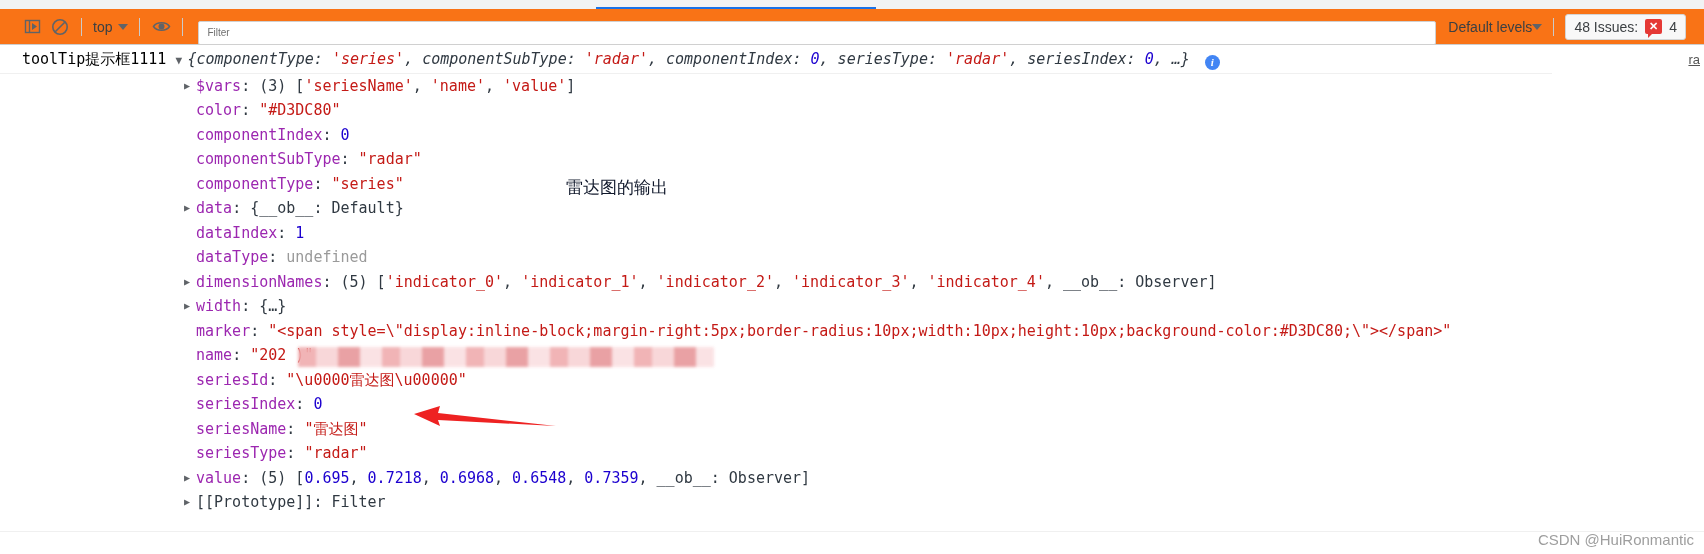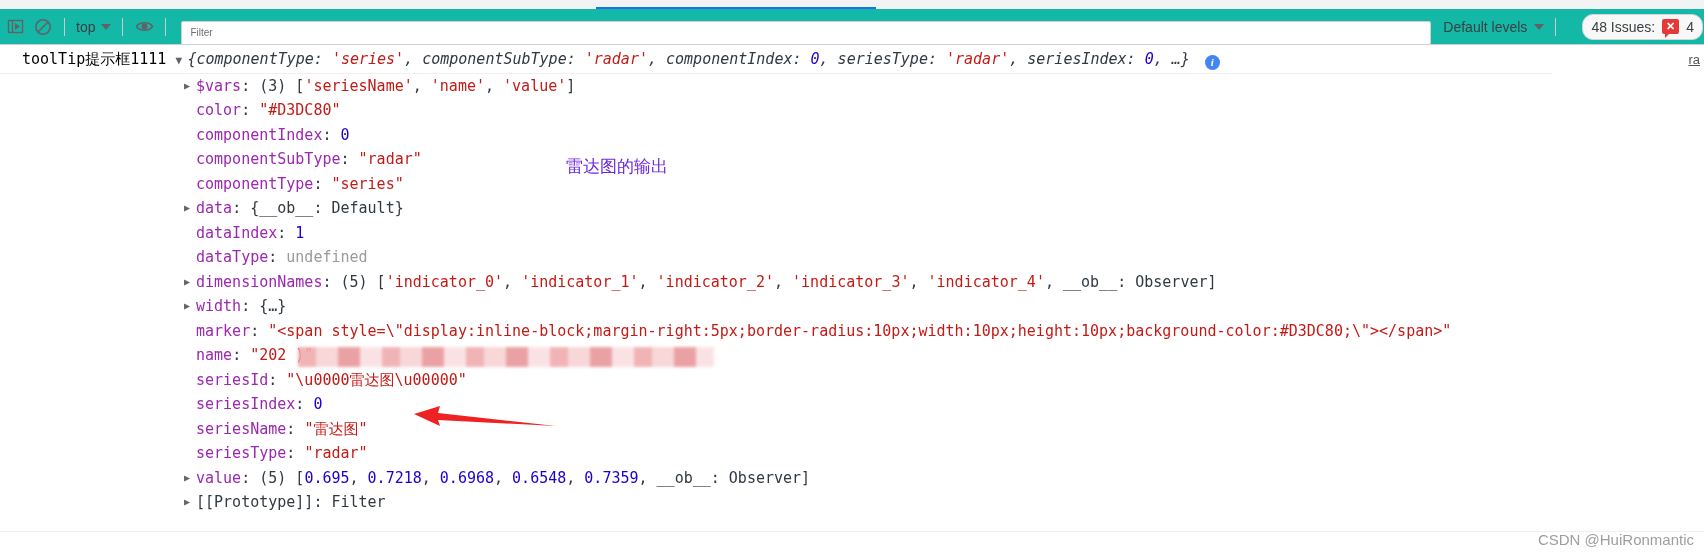--- a/index.html
+++ b/index.html
@@ -22,25 +22,25 @@
     border-bottom: 1px solid #cdcdcd;
   }
   .tabstrip .tab-active {
     position: absolute; left: 596px; top: 7px; width: 280px; height: 3px;
     background: #1a73e8;
   }
 
   
   .toolbar {
     position: absolute; top: 9px; left: 0; width: 1704px; height: 36px;
-    background: #14b8a6;
+    background: #f97316;
     border-bottom: 1px solid #cdcdcd;
     display: flex; align-items: center;
     box-sizing: border-box;
-    padding: 0 1px;
+    padding: 0 18px;
   }
   .tb-btn {
     width: 28px; height: 28px;
     display: flex; align-items: center; justify-content: center;
     flex: 0 0 auto;
     cursor: pointer;
   }
   .tb-sep {
     width: 1px; height: 18px; background: #cacaca; margin: 0 7px; flex: 0 0 auto;
   }
@@ -67,31 +67,31 @@
     color: #3c4043;
     padding: 0 8px;
     box-sizing: border-box;
     font-family: "Liberation Sans", sans-serif;
     outline: none;
     margin-top: 12px;
   }
   .filter-input::placeholder { color: #6f6f6f; }
   .tb-levels {
     font-size: 14px; color: #3c4043; display: flex; align-items: center;
-    gap: 7px; cursor: pointer; flex: 0 0 auto; padding: 2px 4px;
+    gap: 0; cursor: pointer; flex: 0 0 auto; padding: 2px 4px;
   }
   .issues-box {
     flex: 0 0 auto;
     display: flex; align-items: center; gap: 7px;
     font-size: 14px; color: #3c4043;
-    border: 1px solid #d4d4d4; border-radius: 11px;
+    border: 1px solid #d4d4d4; border-radius: 3px;
     height: 24px; padding: 0 8px;
     background: #f8f8f8;
     cursor: pointer;
-    margin-left: 19px;
+    margin-left: 4px;
     white-space: nowrap;
     overflow: hidden;
   }
   .issue-chip {
     display: inline-flex; align-items: center; justify-content: center;
     width: 17px; height: 15px;
     background: #e53935; color: #fff;
     font-size: 11px; font-weight: bold;
     border-radius: 2px;
     position: relative;
@@ -161,25 +161,25 @@
   .k   { color: #9c27b0; }
   .str { color: #c41a16; }
   .num { color: #1c00cf; }
   .und { color: #9a9a9a; }
   .pn  { color: #303942; }
   .punc{ color: #303942; }
 
   
   .annot-text {
     position: absolute;
-    color: #6d28d9;
+    color: #0f172a;
     font-family: "DejaVu Sans", sans-serif;
     font-size: 17px;
     left: 566px;
-    top: 155px;
+    top: 176px;
     white-space: nowrap;
   }
   .arrow {
     position: absolute;
     left: 414px;
     top: 404px;
     width: 142px;
     height: 28px;
     pointer-events: none;
   }

